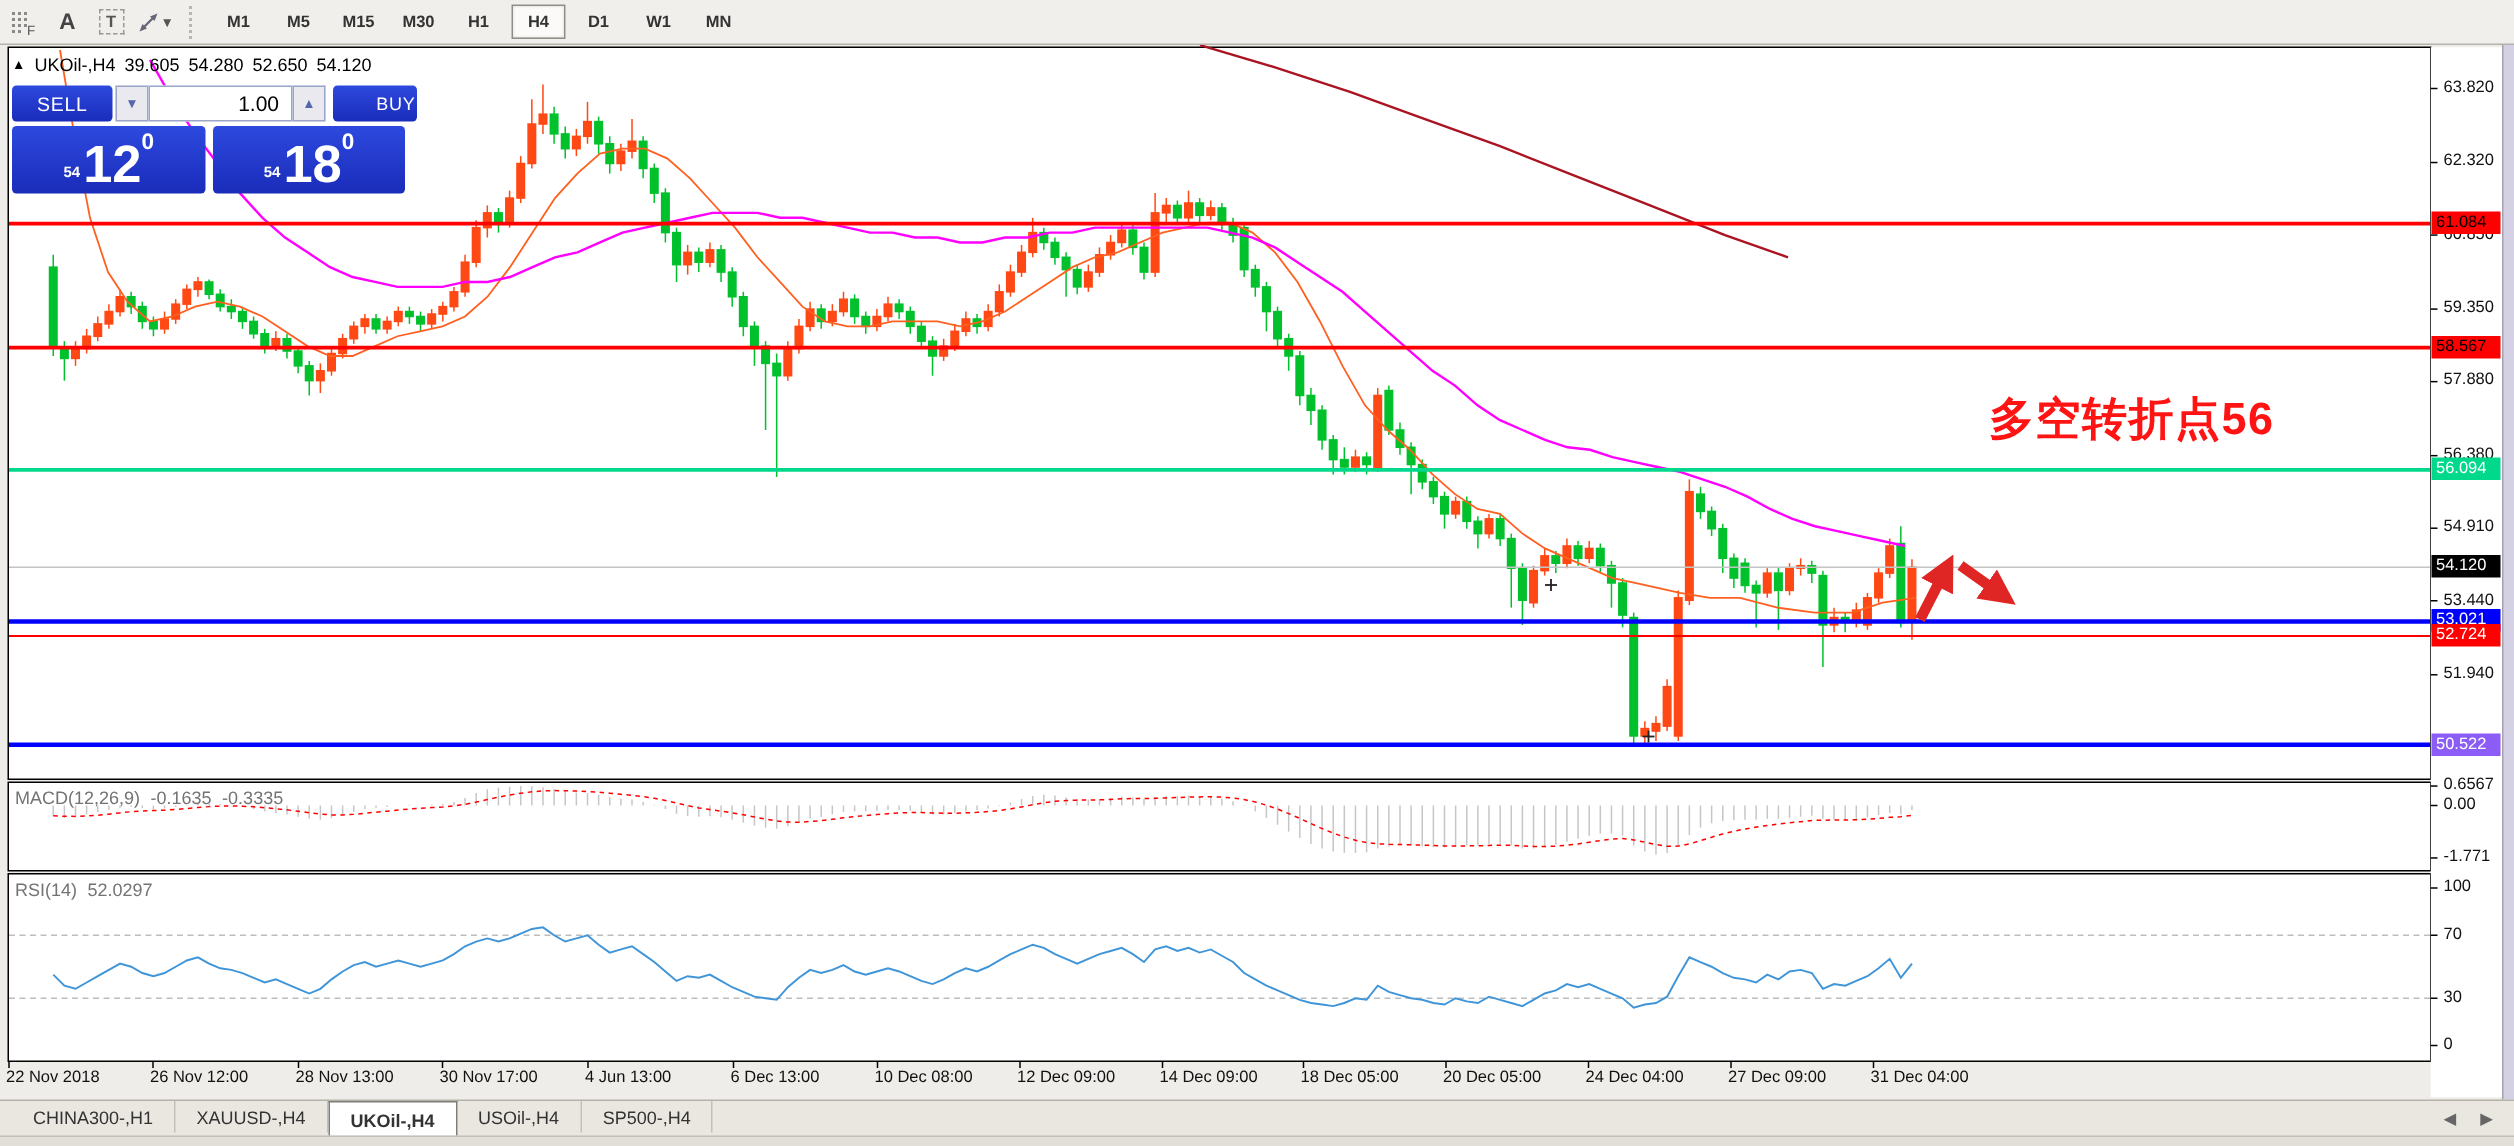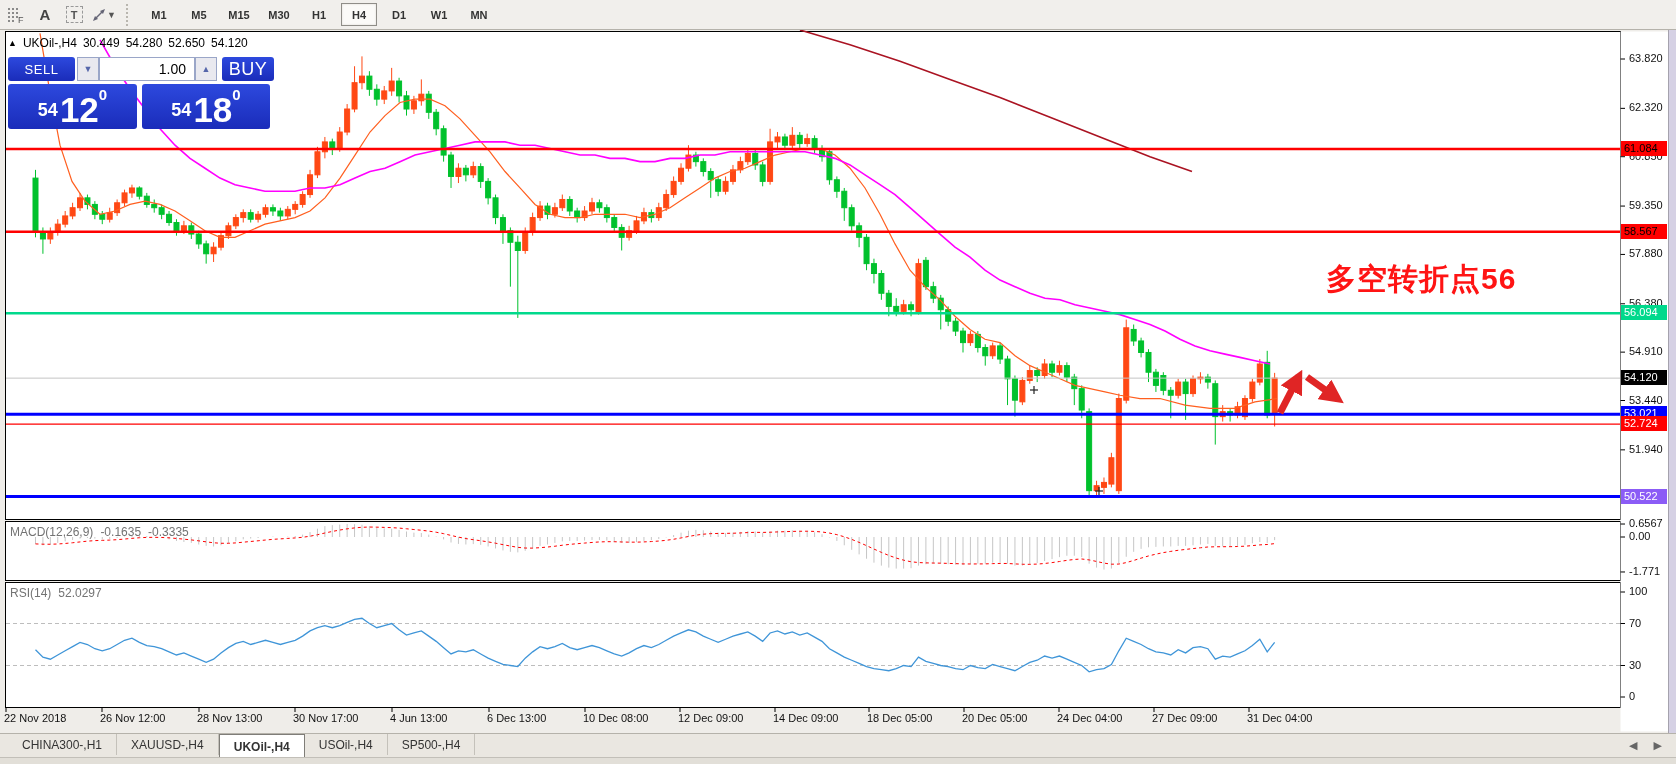--- a/index.html
+++ b/index.html
@@ -23,29 +23,29 @@
   
   .abs{position:absolute;z-index:3;}
   #symbol-header{left:8px;top:36px;font-size:12px;color:#000;display:flex;gap:6px;align-items:center;}
   #symbol-header .tri{font-size:9px;}
   #symbol-header b{font-weight:normal;}
   
   #trade-panel{left:8px;top:55px;width:262px;height:74px;z-index:4;}
   .blue{background:linear-gradient(#2d49de,#1a2cba);color:#fff;border-radius:3px;}
   #sell-btn{position:absolute;left:0;top:2px;width:67px;height:24px;display:flex;align-items:center;
     justify-content:center;font-size:13px;letter-spacing:.5px;}
-  #buy-btn{position:absolute;left:214px;top:2px;width:52px;height:24px;display:flex;align-items:center;
-    justify-content:center;font-size:18px;letter-spacing:.5px;}
+  #buy-btn{position:absolute;left:214px;top:2px;width:28px;height:24px;display:flex;align-items:center;
+    justify-content:center;font-size:12px;letter-spacing:.5px;padding-left:28px;}
   .stepbtn{position:absolute;top:2px;width:22px;height:24px;background:#e9e9ef;border:1px solid #9aa6c8;
     display:flex;align-items:center;justify-content:center;font-size:9px;color:#5566aa;box-sizing:border-box;}
   #vol-input{position:absolute;left:91px;top:2px;width:96px;height:24px;border:1px solid #9aa6c8;
     box-sizing:border-box;text-align:right;font-size:14px;padding-right:8px;font-family:"Liberation Sans",sans-serif;}
   .price-box{position:absolute;top:29px;width:129px;height:45px;display:flex;align-items:flex-end;
     justify-content:center;padding-bottom:4px;box-sizing:border-box;}
-  .price-box .small{font-size:18px;font-weight:bold;margin:0 2px 4px 0;}
+  .price-box .small{font-size:10px;font-weight:bold;margin:0 2px 4px 0;}
   .price-box .big{font-size:35px;font-weight:bold;line-height:30px;}
   .price-box .sup{font-size:15px;font-weight:bold;vertical-align:top;margin-top:-2px;align-self:flex-start;margin-top:2px;}
   
   .ind-label{font-size:12px;color:#737373;display:flex;gap:7px;}
   
   .tick-label{position:absolute;font-size:11px;color:#111;z-index:2;}
   .line-label{position:absolute;left:1621px;width:46px;height:15px;font-size:11px;line-height:15px;
     padding-left:3px;z-index:3;box-sizing:border-box;}
   
   .tl-label{position:absolute;top:712px;font-size:11px;color:#111;z-index:2;white-space:nowrap;}
@@ -680,21 +680,21 @@
       <line x1="869" x2="869" y1="707.5" y2="712" stroke="#000" stroke-width="1"></line>
       <line x1="964" x2="964" y1="707.5" y2="712" stroke="#000" stroke-width="1"></line>
       <line x1="1059" x2="1059" y1="707.5" y2="712" stroke="#000" stroke-width="1"></line>
       <line x1="1154" x2="1154" y1="707.5" y2="712" stroke="#000" stroke-width="1"></line>
       <line x1="1249" x2="1249" y1="707.5" y2="712" stroke="#000" stroke-width="1"></line>
     </svg>
 
   <div class="abs" id="symbol-header">
     <span class="tri">▲</span>
     <b>UKOil-,H4</b>
-    <span>30.449</span>
+    <span>39.605</span>
     <span>54.280</span>
     <span>52.650</span>
     <span>54.120</span>
   </div>
 
   <div class="abs" id="trade-panel">
     <div id="sell-btn" class="blue">SELL</div>
     <div class="stepbtn" style="left:69px;">▼</div>
     <input id="vol-input" value="1.00" style="">
     <div class="stepbtn" style="left:187px;">▲</div>

